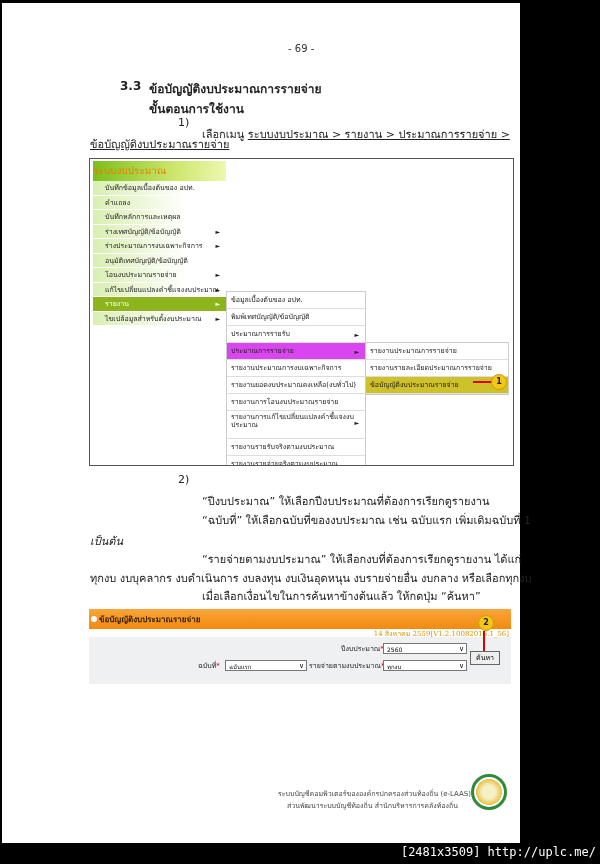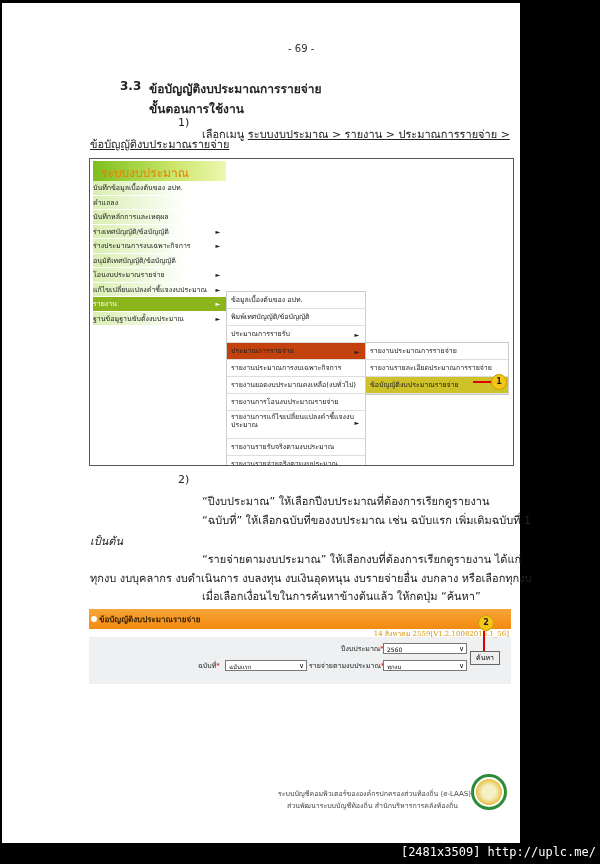--- a/index.html
+++ b/index.html
@@ -12,28 +12,28 @@
   .h1{left:147px;top:76px;font-weight:bold;font-size:12px;}
   .h1num{left:118px;top:76px;font-weight:bold;font-size:12px;}
   .h2{left:147px;top:96px;font-weight:bold;font-size:12px;}
   .step1num{left:176px;top:113px;}
   .step1{left:200px;top:113px;margin-top:9px;}
   .u{text-decoration:underline;}
   .step1b{left:88px;top:132px;}
   
   .shot1{position:absolute;left:87px;top:155px;width:423px;height:306px;border:1px solid #555;background:#fff;overflow:hidden;}
   .menu1{position:absolute;left:3px;top:2px;width:133px;}
-  .menu1 .hdr{height:20px;background:linear-gradient(90deg,#7cbf1c,#cbe66a 60%,#eef7b0);color:#f07b00;font-size:12px;padding:2px 8px;box-sizing:border-box;}
-  .mi{height:14.5px;font-size:7px;color:#222;padding-left:0;line-height:14px;position:relative;background:linear-gradient(90deg,#d9efb2,#fff 70%);border-bottom:1px solid #fff;box-sizing:border-box;white-space:nowrap;overflow:hidden;}
+  .menu1 .hdr{height:20px;background:linear-gradient(90deg,#7cbf1c,#cbe66a 60%,#eef7b0);color:#f07b00;font-size:10px;padding:2px 0;box-sizing:border-box;}
+  .mi{height:14.5px;font-size:7px;color:#222;padding-left:12px;line-height:14px;position:relative;background:linear-gradient(90deg,#d9efb2,#fff 70%);border-bottom:1px solid #fff;box-sizing:border-box;white-space:nowrap;overflow:hidden;}
   .mi .arr{position:absolute;right:6px;top:0;font-size:6px;}
   .mi.active{background:#8cb51c;color:#fff;}
   .sub{position:absolute;border:1px solid #ccc;background:#fff;}
   .si{height:17px;font-size:7px;color:#222;padding-left:4px;line-height:17px;border-bottom:1px solid #ddd;position:relative;white-space:nowrap;box-sizing:border-box;}
   .si .arr{position:absolute;right:6px;top:0;font-size:6px;}
-  .si.orange{background:#c2410c;color:#222;}
+  .si.orange{background:#d946ef;color:#222;}
   .si.yellow{background:#cfc12a;color:#222;}
   .si.tall{height:28px;line-height:8px;padding-top:2px;white-space:normal;}
   .callout{position:absolute;width:14px;height:14px;border-radius:50%;background:#f5c518;color:#222;font-size:8px;font-weight:bold;text-align:center;line-height:14px;border:1px solid #c9a000;}
   .lineR{position:absolute;height:2px;background:#d00;}
   
   .p2{font-size:11px;}
   
   .shot2{position:absolute;left:87px;top:606px;width:422px;height:75px;background:#eef0f1;}
   .shot2 .bar{height:20px;background:linear-gradient(#f9a53a,#f28a10);color:#3a2200;font-size:8px;font-weight:bold;line-height:20px;padding-left:10px;position:relative;font-family:"DejaVu Serif",serif;}
   .shot2 .bar .dot{position:absolute;left:2px;top:7px;width:6px;height:6px;border-radius:50%;background:#fff;}
@@ -69,21 +69,21 @@
       <div class="hdr">ระบบงบประมาณ</div>
       <div class="mi"><span>บันทึกข้อมูลเบื้องต้นของ อปท.</span></div>
       <div class="mi"><span>คำแถลง</span></div>
       <div class="mi"><span>บันทึกหลักการและเหตุผล</span></div>
       <div class="mi"><span>ร่างเทศบัญญัติ/ข้อบัญญัติ</span><span class="arr">►</span></div>
       <div class="mi"><span>ร่างประมาณการงบเฉพาะกิจการ</span><span class="arr">►</span></div>
       <div class="mi"><span>อนุมัติเทศบัญญัติ/ข้อบัญญัติ</span></div>
       <div class="mi"><span>โอนงบประมาณรายจ่าย</span><span class="arr">►</span></div>
       <div class="mi"><span>แก้ไขเปลี่ยนแปลงคำชี้แจงงบประมาณ</span><span class="arr">►</span></div>
       <div class="mi active"><span>รายงาน</span><span class="arr">►</span></div>
-      <div class="mi"><span>ฐานข้อมูฐานขับตั้งงบประมาณ</span><span class="arr">►</span></div>
+      <div class="mi"><span>ไขเปล้อมูลสำหรับตั้งงบประมาณ</span><span class="arr">►</span></div>
     </div>
 
     <div class="sub" style="left:136px;top:132px;width:138px;">
       <div class="si">ข้อมูลเบื้องต้นของ อปท.</div>
       <div class="si">พิมพ์เทศบัญญัติ/ข้อบัญญัติ</div>
       <div class="si"><span>ประมาณการรายรับ</span><span class="arr">►</span></div>
       <div class="si orange"><span>ประมาณการรายจ่าย</span><span class="arr">►</span></div>
       <div class="si">รายงานประมาณการงบเฉพาะกิจการ</div>
       <div class="si">รายงานยอดงบประมาณคงเหลือ(งบทั่วไป)</div>
       <div class="si">รายงานการโอนงบประมาณรายจ่าย</div>

